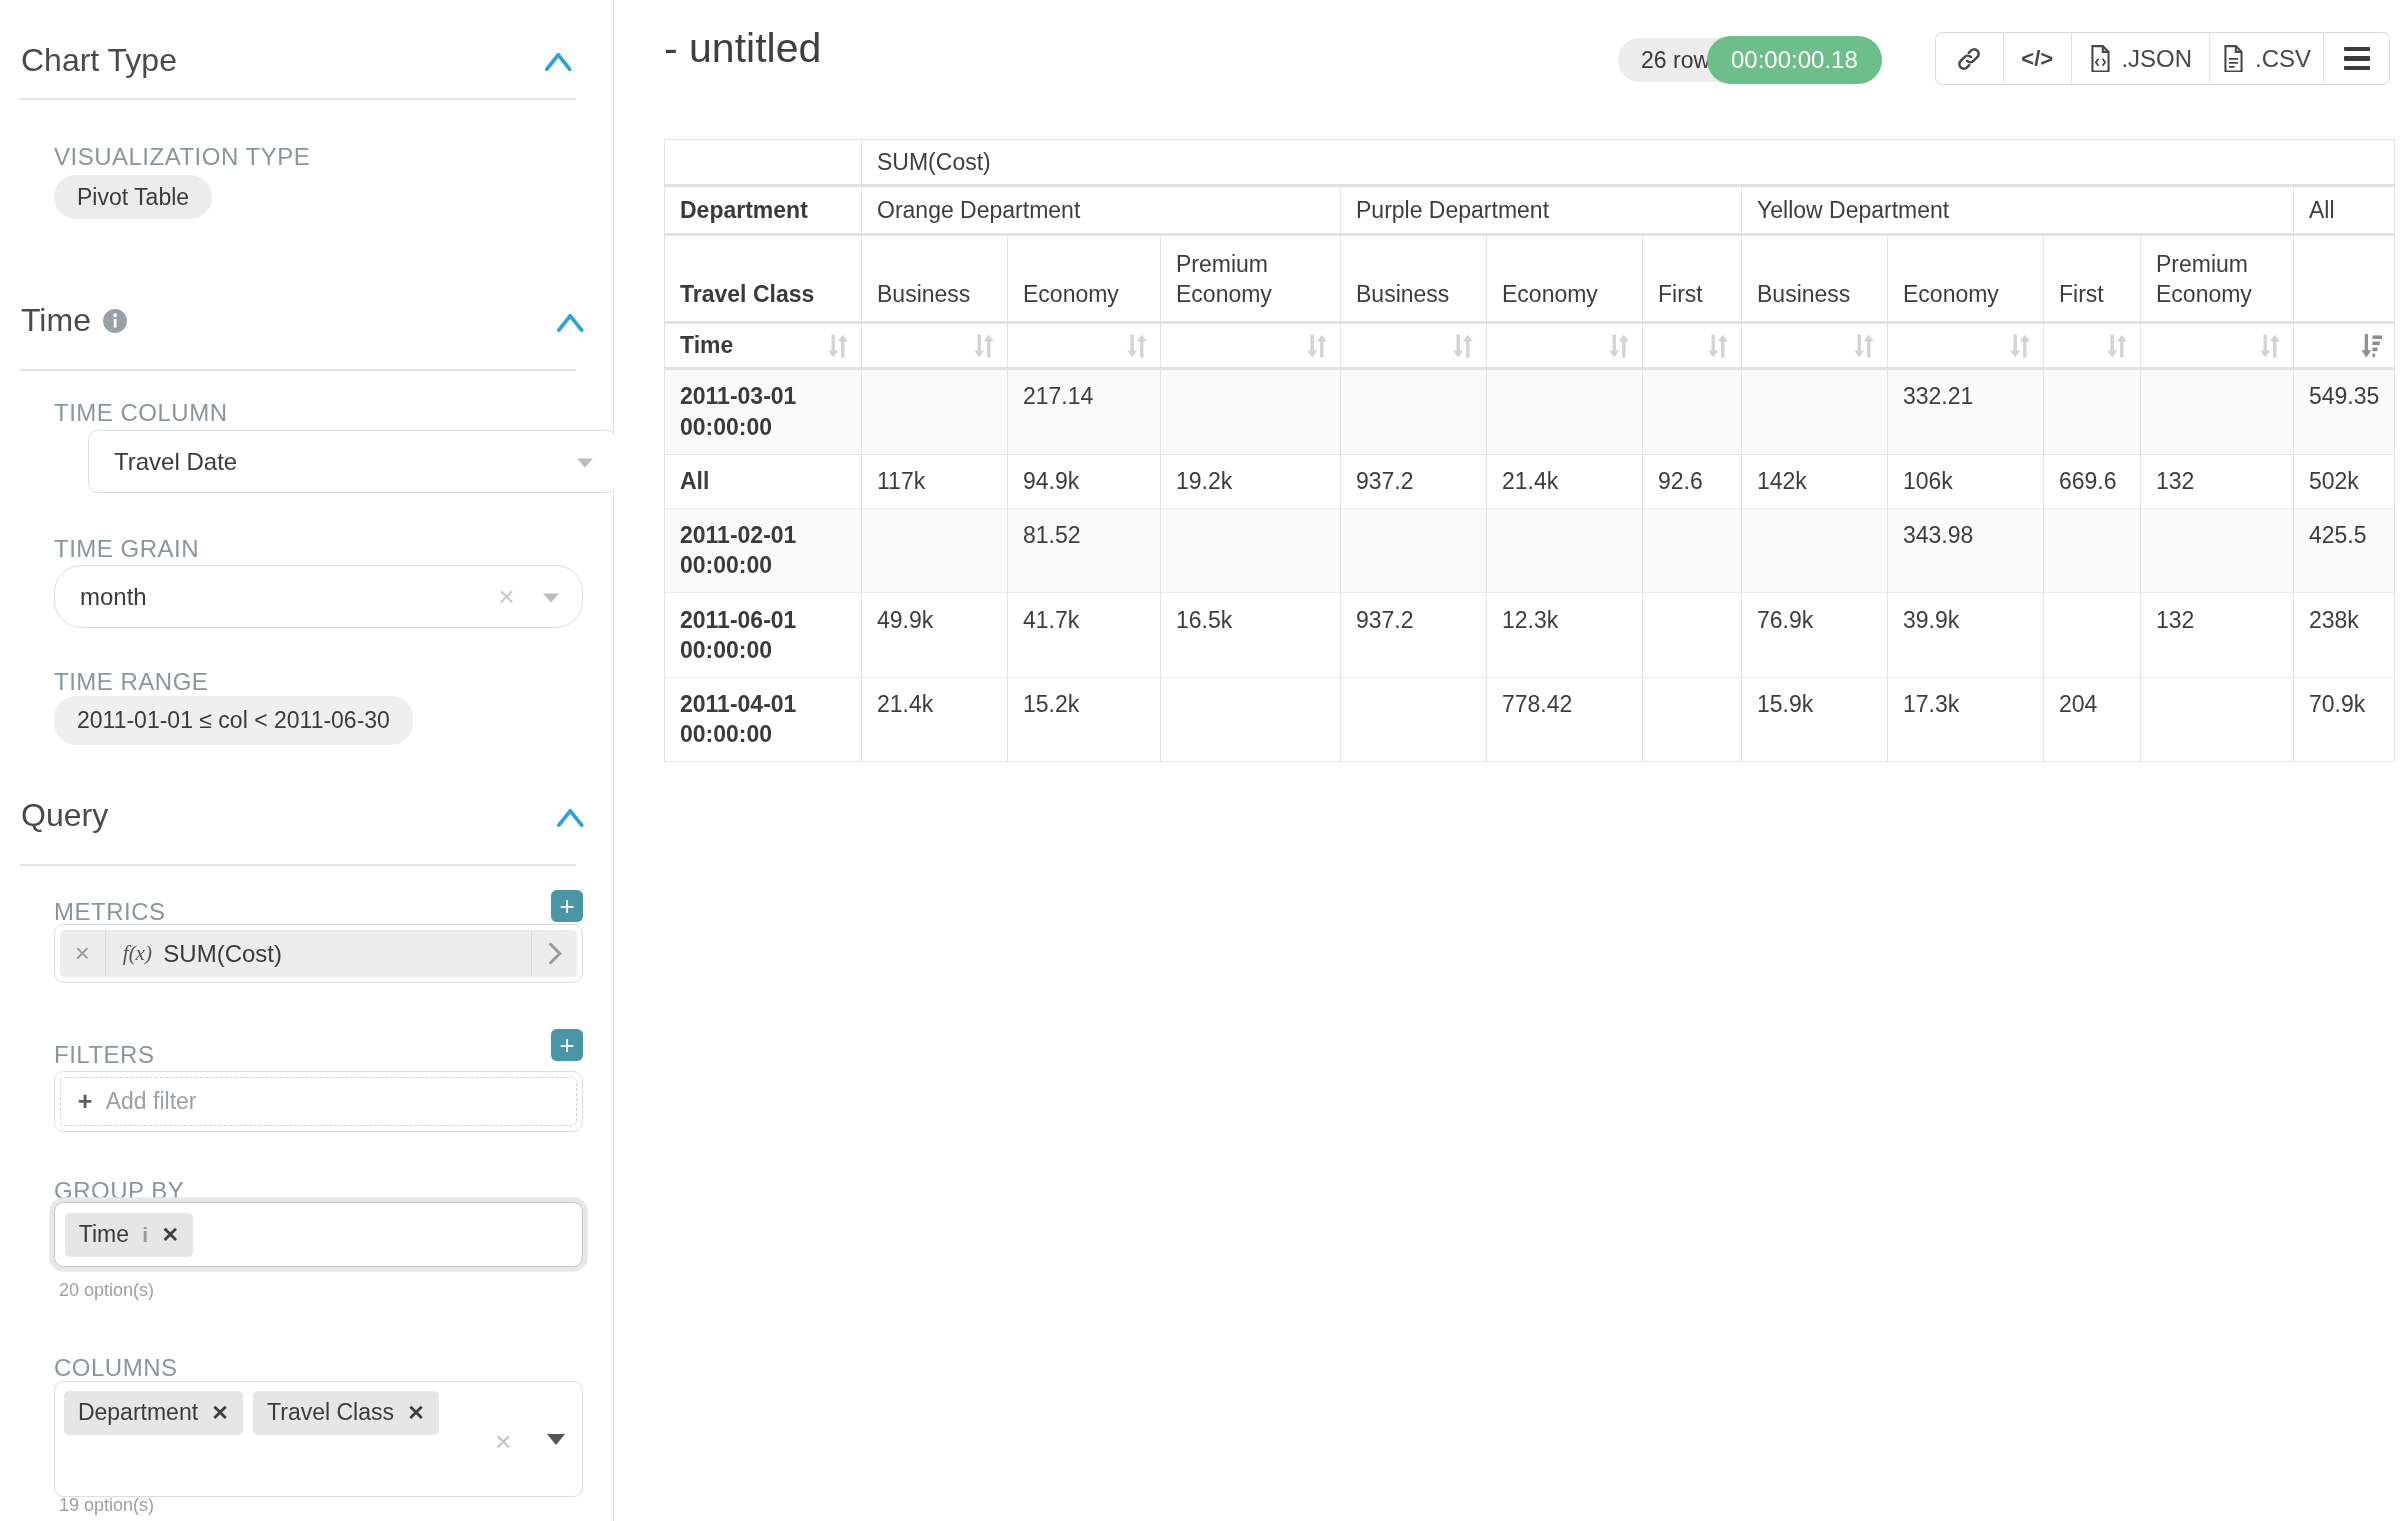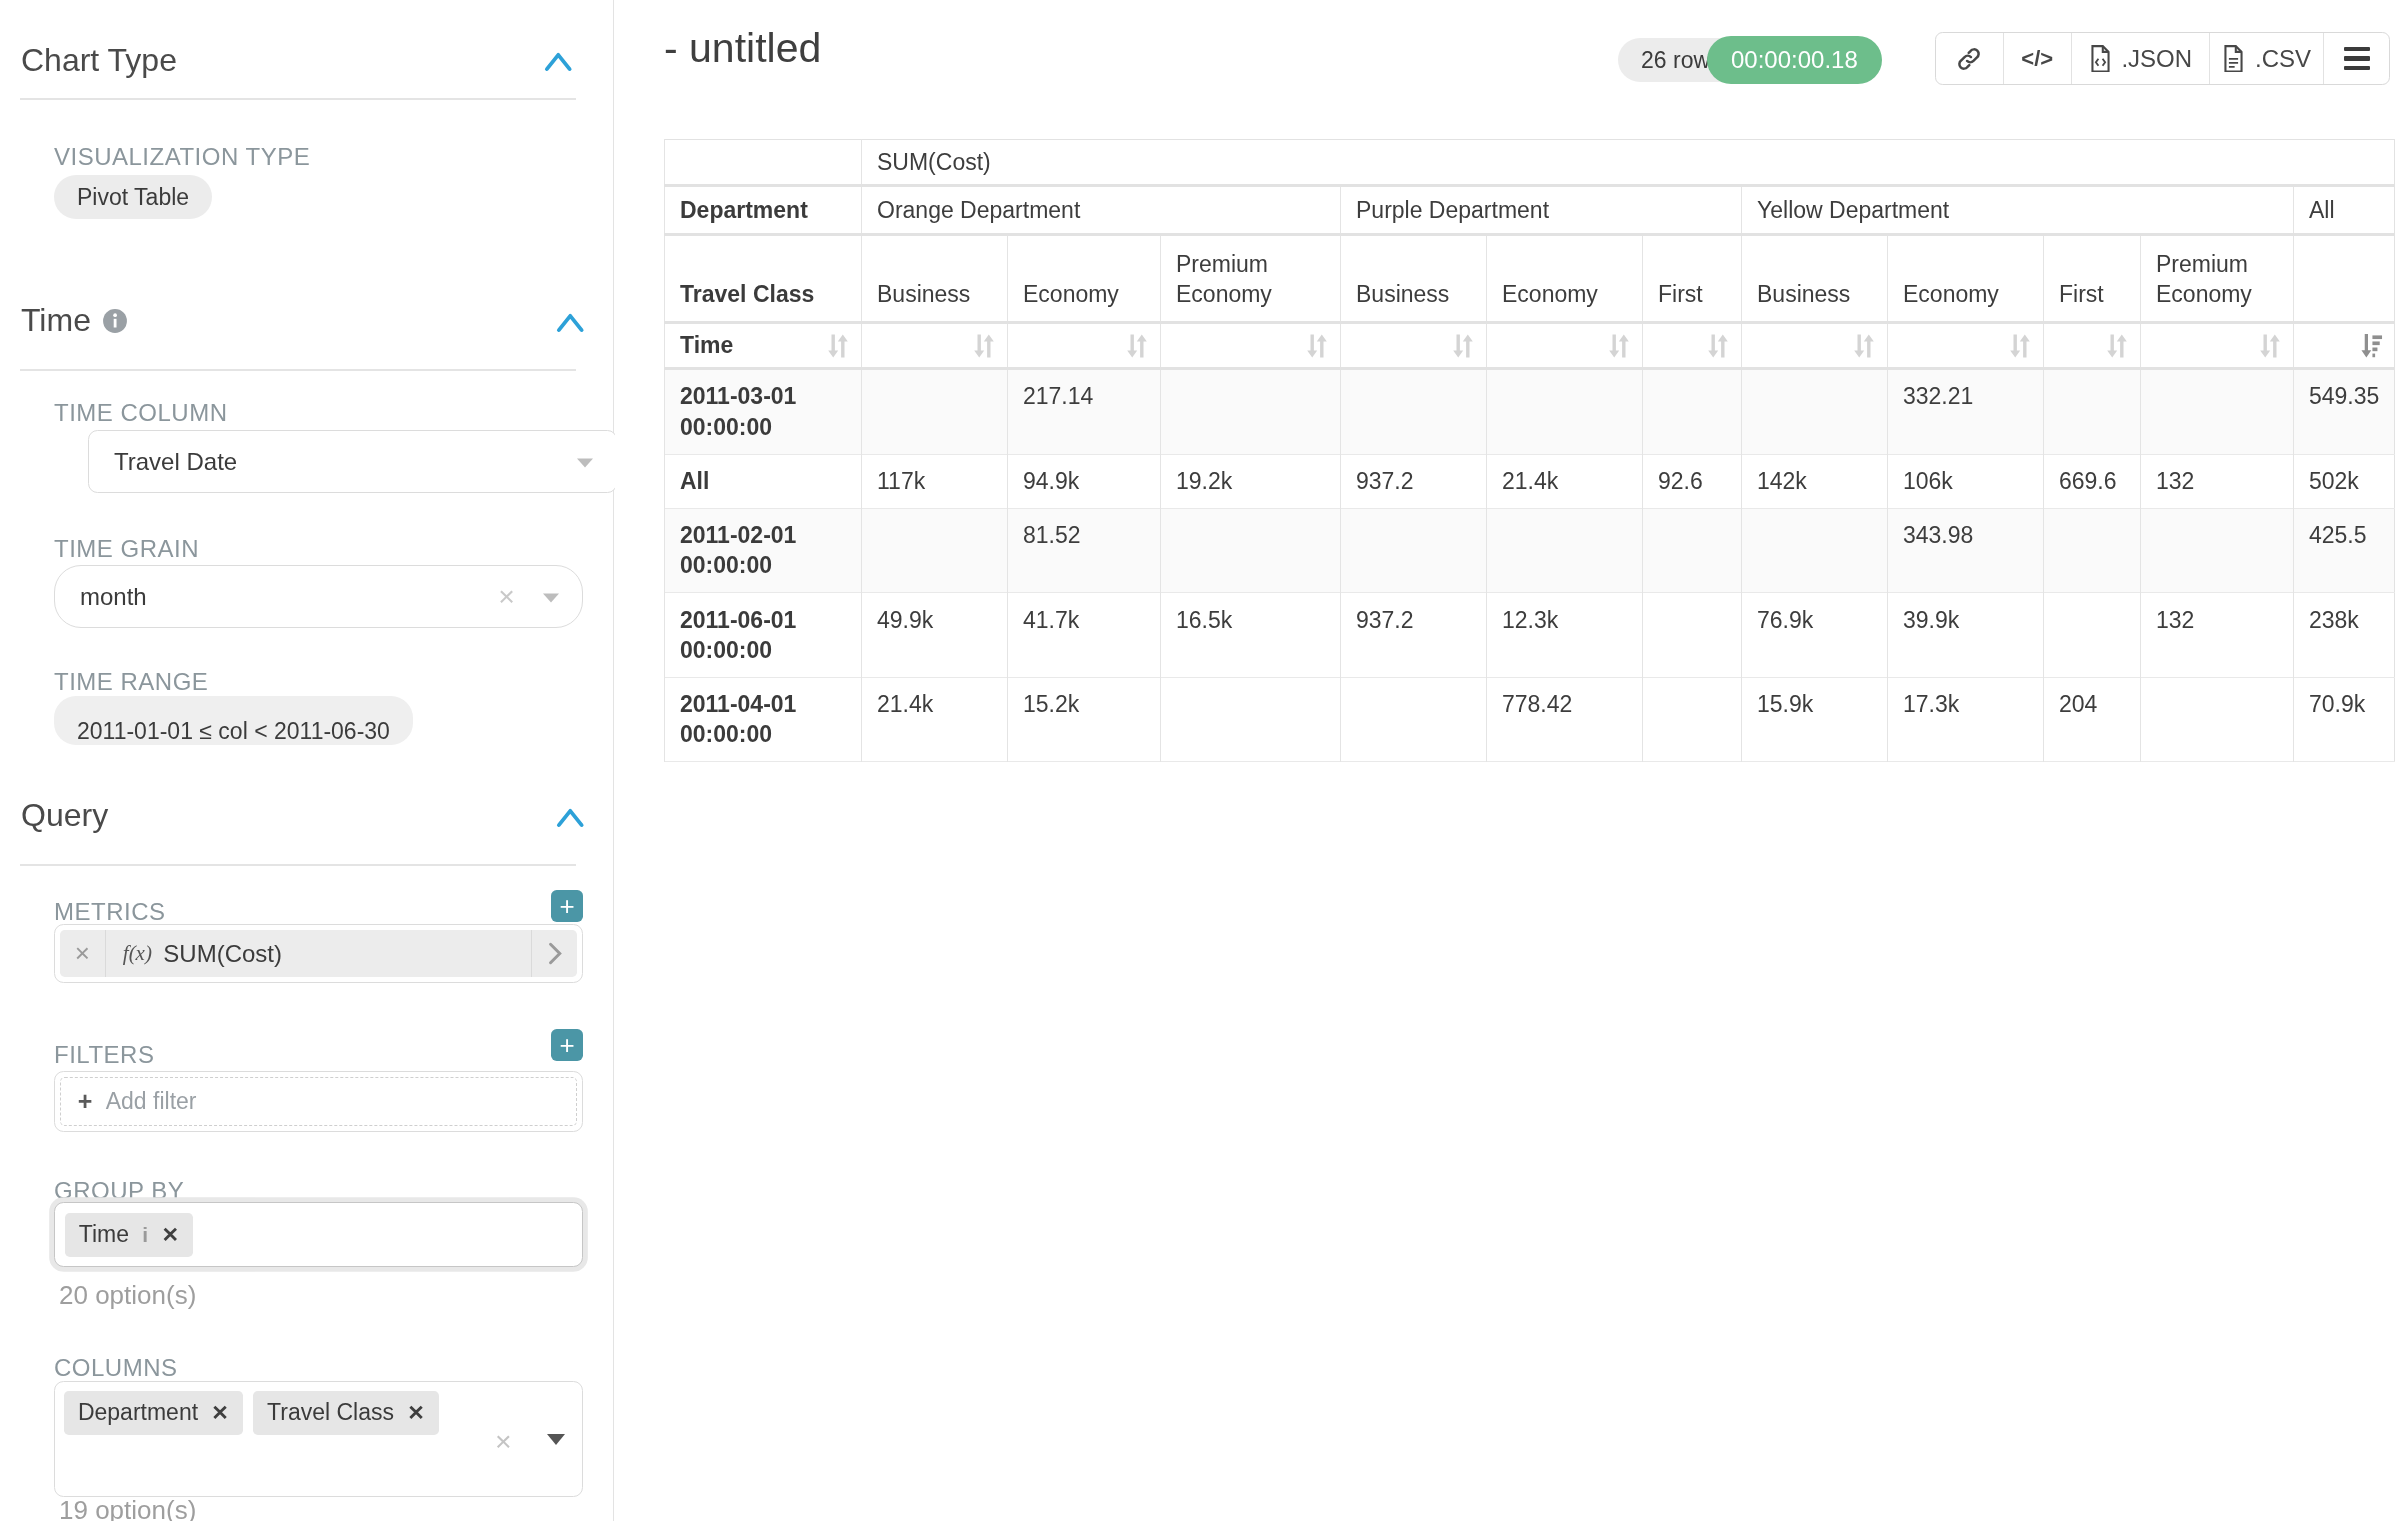--- a/index.html
+++ b/index.html
@@ -15,21 +15,21 @@
           display:flex; align-items:center; justify-content:center; gap:11.4px;
           font-size:24px; font-weight:700; letter-spacing:0.5px; cursor:pointer; }
   .tbtn.run { border-radius:7.6px 0 0 7.6px; }
   .tbtn.save { border-radius:0 7.6px 7.6px 0; margin-left:-1.9px; }
 
   .section-head { position:absolute; left:21px; font-size:32px; font-weight:400; color:#4a4a4a;
                   display:flex; align-items:center; gap:11.4px; }
   .sect-divider { position:absolute; left:20px; width:556px; height:1.9px; background:#e4e4e4; }
   .chevron-up { position:absolute; width:28.5px; height:21px; }
   .side-label { position:absolute; left:54px; font-size:24px; color:#8b969c; letter-spacing:0.5px; }
-  .hint-text { position:absolute; left:59px; font-size:26px; color:#9e9e9e; }
+  .hint-text { position:absolute; left:59px; font-size:18px; color:#9e9e9e; }
 
   .pill-gray { position:absolute; height:44px; background:#ececec; border-radius:22px;
                display:inline-flex; align-items:center; padding:0 23px; font-size:23px; color:#3b3b3b; }
 
   .select-box { position:absolute; left:54px; width:529px; height:63px; background:#fff;
                 border:1px solid #dcdcdc; border-radius:9.5px; display:flex; align-items:center; }
   .select-box .val { padding-left:25px; font-size:24px; color:#3b3b3b; }
   .caret-down { position:absolute; width:0; height:0; border-left:8.6px solid transparent;
                 border-right:8.6px solid transparent; border-top:9.5px solid #bdbdbd; right:23px; top:50%;
                 transform:translateY(-40%); }
@@ -147,21 +147,21 @@
   </div>
 
   <div class="side-label" style="top:535px;">TIME GRAIN</div>
   <div class="select-box" style="top:565px;border-radius:27px;">
     <span class="val">month</span>
     <span class="clear-x">×</span>
     <span class="caret-down"></span>
   </div>
 
   <div class="side-label" style="top:668px;">TIME RANGE</div>
-  <div class="pill-gray" style="left:54px; top:696px; height:49px; background:#efefef;align-items:flex-end;">
+  <div class="pill-gray" style="left:54px; top:696px; height:49px; background:#efefef;">
     <span>2011-01-01 ≤ col &lt; 2011-06-30</span>
   </div>
 
   <div class="section-head" style="top:797px;">
     <span>Query</span>
   </div>
   <svg class="chevron-up" style="left:556px; top:807px;" viewBox="0 0 30 22" fill="none">
     <path d="M3 19 15 4l12 15" stroke="#2da1d8" stroke-width="4" stroke-linecap="round" stroke-linejoin="round"></path>
   </svg>
   <div class="sect-divider" style="top:864px;"></div>

